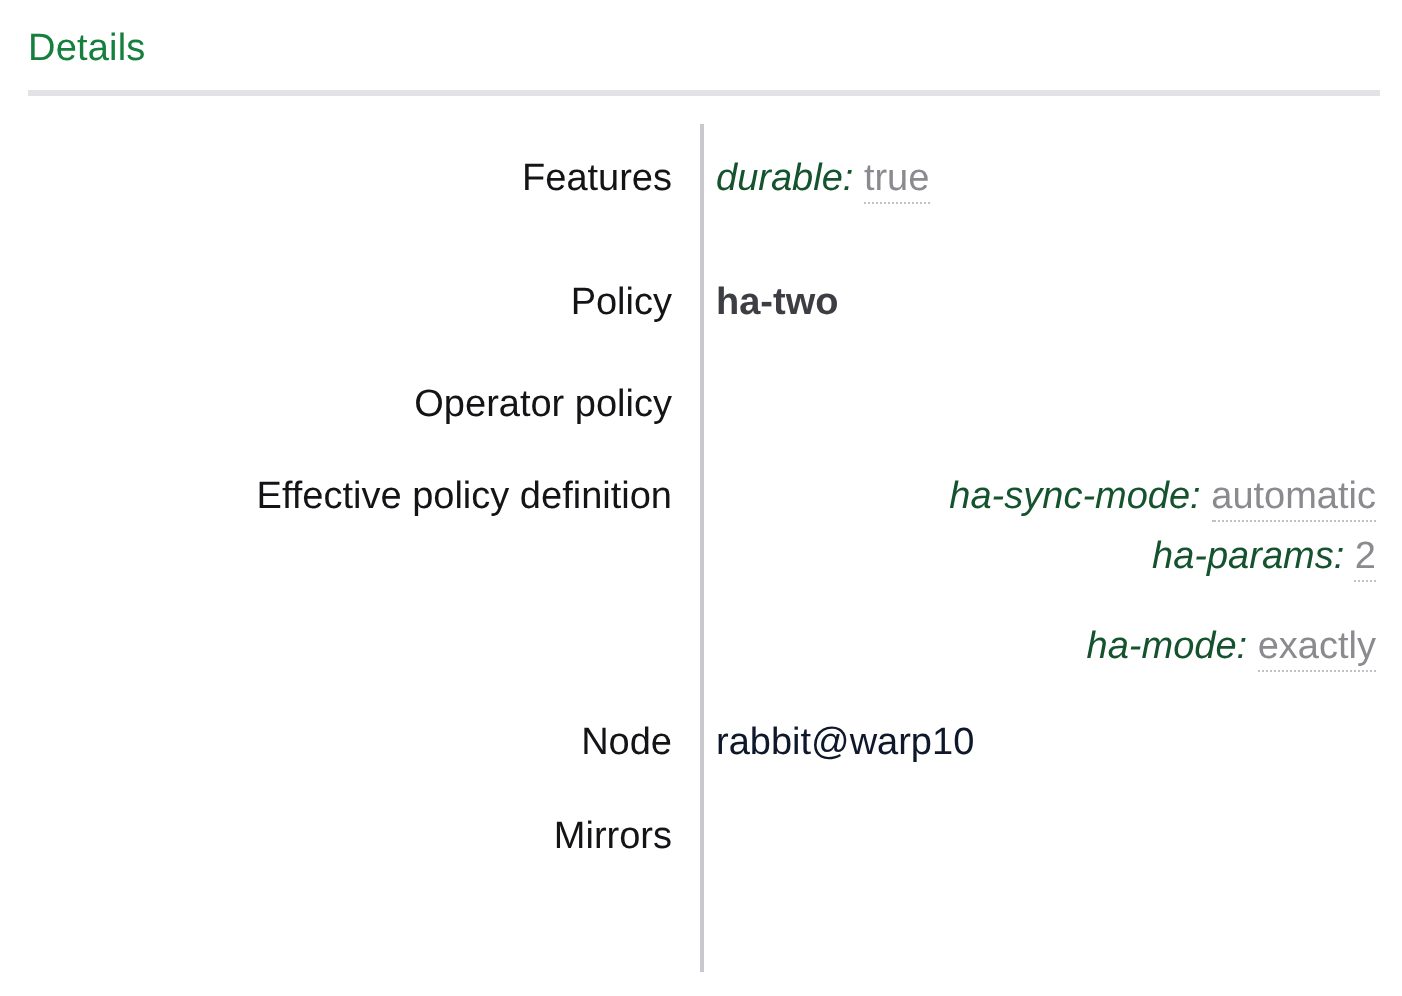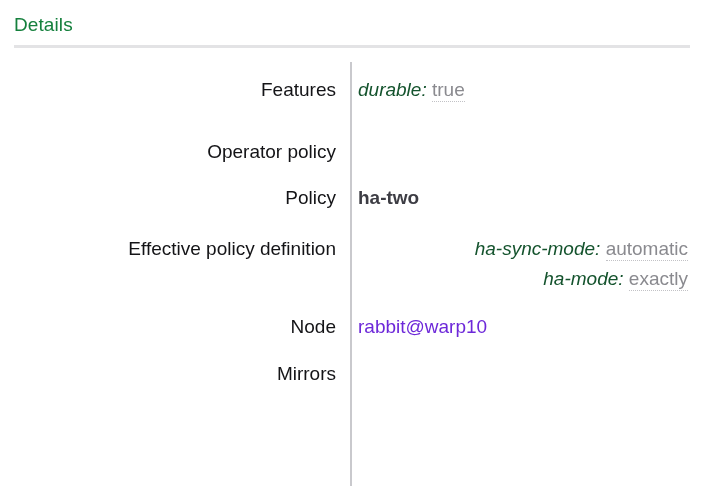--- a/index.html
+++ b/index.html
@@ -109,21 +109,21 @@
     color: #14532d;
     font-style: italic;
   }
   .kv-val {
     color: #8a8a8f;
     border-bottom: 1px dotted #c2c2c6;
     padding-bottom: 1px;
   }
 
   .value-plain {
-    color: #6d28d9;
+    color: #0f172a;
     white-space: nowrap;
   }
 
   .value-strong {
     color: #3d3d44;
     font-weight: bold;
     white-space: nowrap;
   }
 
   
@@ -145,41 +145,47 @@
 
   <div class="rows">
 
     <div class="row r-features">
       <div class="row-label">Features</div>
       <div class="row-value">
         <span class="kv"><span class="kv-key">durable:</span><span>&nbsp;</span><span class="kv-val">true</span></span>
       </div>
     </div>
 
+    <div class="row r-policy">
+      <div class="row-label">Policy</div>
+      <div class="row-value">
+        <span class="value-strong">ha-two</span>
+      </div>
+    </div>
+
     <div class="row r-operator">
       <div class="row-label">Operator policy</div>
       <div class="row-value">
         <span class="value-plain"></span>
       </div>
     </div>
 
-    <div class="row r-policy">
-      <div class="row-label">Policy</div>
-      <div class="row-value">
-        <span class="value-strong">ha-two</span>
-      </div>
-    </div>
-
     <div class="row r-effective">
       <div class="row-label">Effective policy definition</div>
       <div class="row-value">
         <div class="kv-block"><span class="kv-key">ha-sync-mode:</span><span>&nbsp;</span><span class="kv-val">automatic</span></div>
       </div>
     </div>
 
+    <div class="row r-kv">
+      <div class="row-label"></div>
+      <div class="row-value">
+        <div class="kv-block"><span class="kv-key">ha-params:</span><span>&nbsp;</span><span class="kv-val">2</span></div>
+      </div>
+    </div>
 
     <div class="row r-kv-last">
       <div class="row-label"></div>
       <div class="row-value">
         <div class="kv-block"><span class="kv-key">ha-mode:</span><span>&nbsp;</span><span class="kv-val">exactly</span></div>
       </div>
     </div>
 
     <div class="row r-node">
       <div class="row-label">Node</div>

